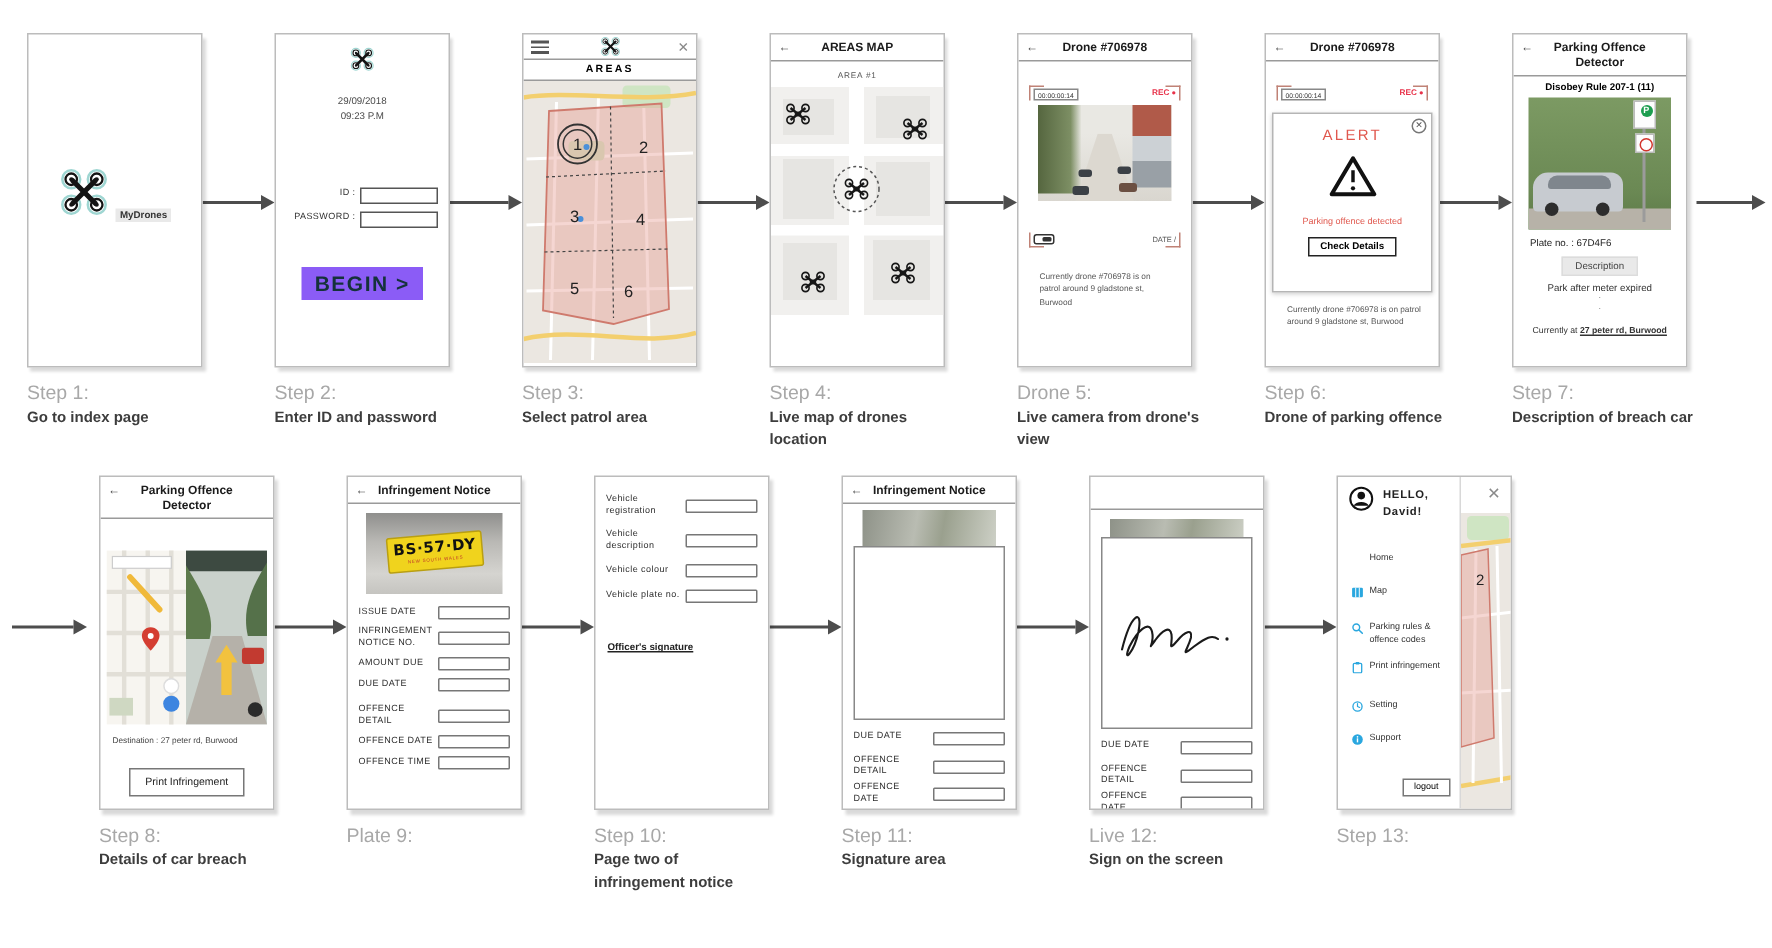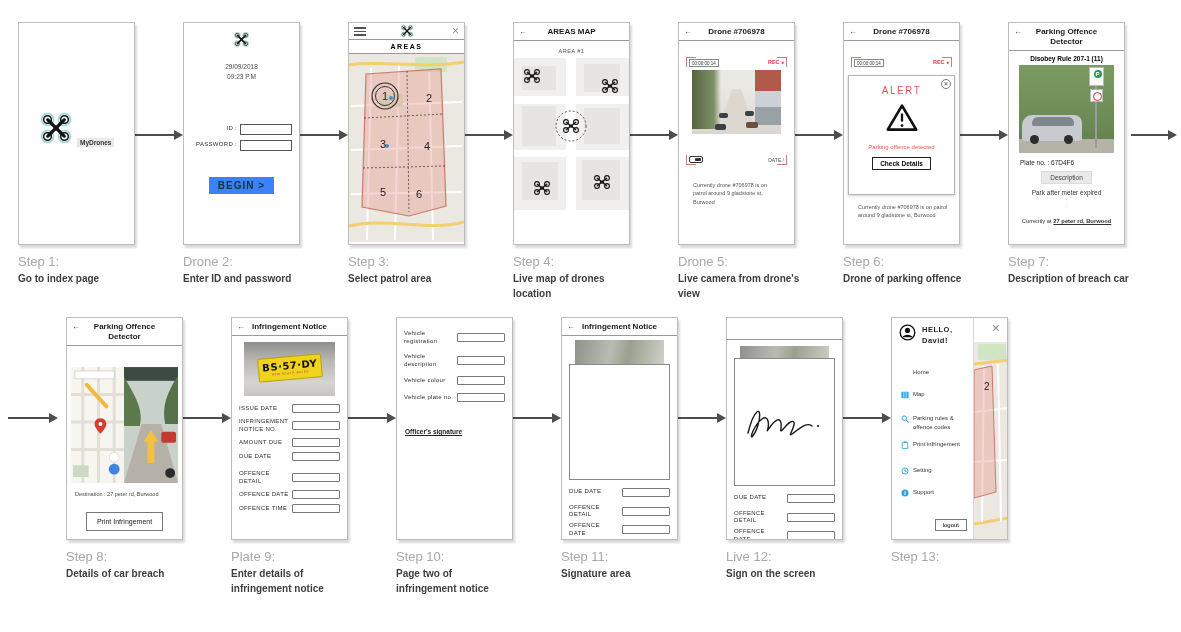--- a/index.html
+++ b/index.html
@@ -39,22 +39,22 @@
   .splash { position:absolute; top:88px; left:0; right:0; text-align:center; }
   .logo-label { display:inline-block; margin-top:3px; background:#e9e9e9; color:#333;
                 font-size:6.5px; font-weight:bold; padding:1px 3px; }
   
   .p2-logo { text-align:center; margin-top:8px; }
   .p2-date { text-align:center; font-size:6.5px; color:#4a4a4a; margin-top:10px; line-height:1.5; }
   .login-row { display:flex; align-items:center; justify-content:flex-end;
                padding-right:7px; margin-top:5px; }
   .login-row .flabel { margin-right:3px; text-align:right; }
   .login-box { width:52px; height:11px; border:1px solid #555; background:#fff; }
-  .begin-btn { display:block; margin:26px auto 0; background:#3b82f6; color:#15323a;
-               border:none; font-weight:bold; font-size:10px; letter-spacing:1px;
+  .begin-btn { display:block; margin:26px auto 0; background:#8b5cf6; color:#15323a;
+               border:none; font-weight:bold; font-size:14px; letter-spacing:1px;
                padding:3px 9px; font-family:inherit; cursor:pointer; }
   
   .p3-topbar { position:relative; height:17px; border-bottom:1px solid #9a9a9a; text-align:center; }
   .burger { position:absolute; left:5px; top:4px; width:12px; cursor:pointer; }
   .burger div { height:1.5px; background:#555; margin-bottom:2px; }
   .p3-title { font-weight:bold; font-size:7px; letter-spacing:1.5px; text-align:center;
               padding:3px 0; border-bottom:1px solid #9a9a9a; }
   
   .p4-arealabel { text-align:center; font-size:5.5px; color:#555; letter-spacing:0.5px; margin-top:7px; }
   
@@ -239,21 +239,21 @@
           <input class="login-box" readonly="" style="">
         </div>
         <div class="login-row">
           <span class="flabel">PASSWORD :</span>
           <input class="login-box" readonly="" style="">
         </div>
       </div>
       <button class="begin-btn">BEGIN &gt;</button>
     </div>
     <div class="cap">
-      <div class="s">Drone 2:</div>
+      <div class="s">Step 2:</div>
       <div class="c">Enter ID and password</div>
     </div>
   </div>
 
   <div class="arrow">
       <div class="a-line"></div>
       <div class="a-head"></div>
     </div>
 
   <div class="step">
@@ -551,21 +551,20 @@
             <input class="fbox" readonly="" style="">
           </div>
         <div class="fieldrow">
             <span class="flabel">OFFENCE TIME</span>
             <input class="fbox" readonly="" style="">
           </div>
       </div>
     </div>
     <div class="cap">
       <div class="s">Plate 9:</div>
-      <div class="c">Enter details of infringement notice</div>
     </div>
   </div>
 
   <div class="arrow">
       <div class="a-line"></div>
       <div class="a-head"></div>
     </div>
 
   <div class="step">
     <div class="phone">

